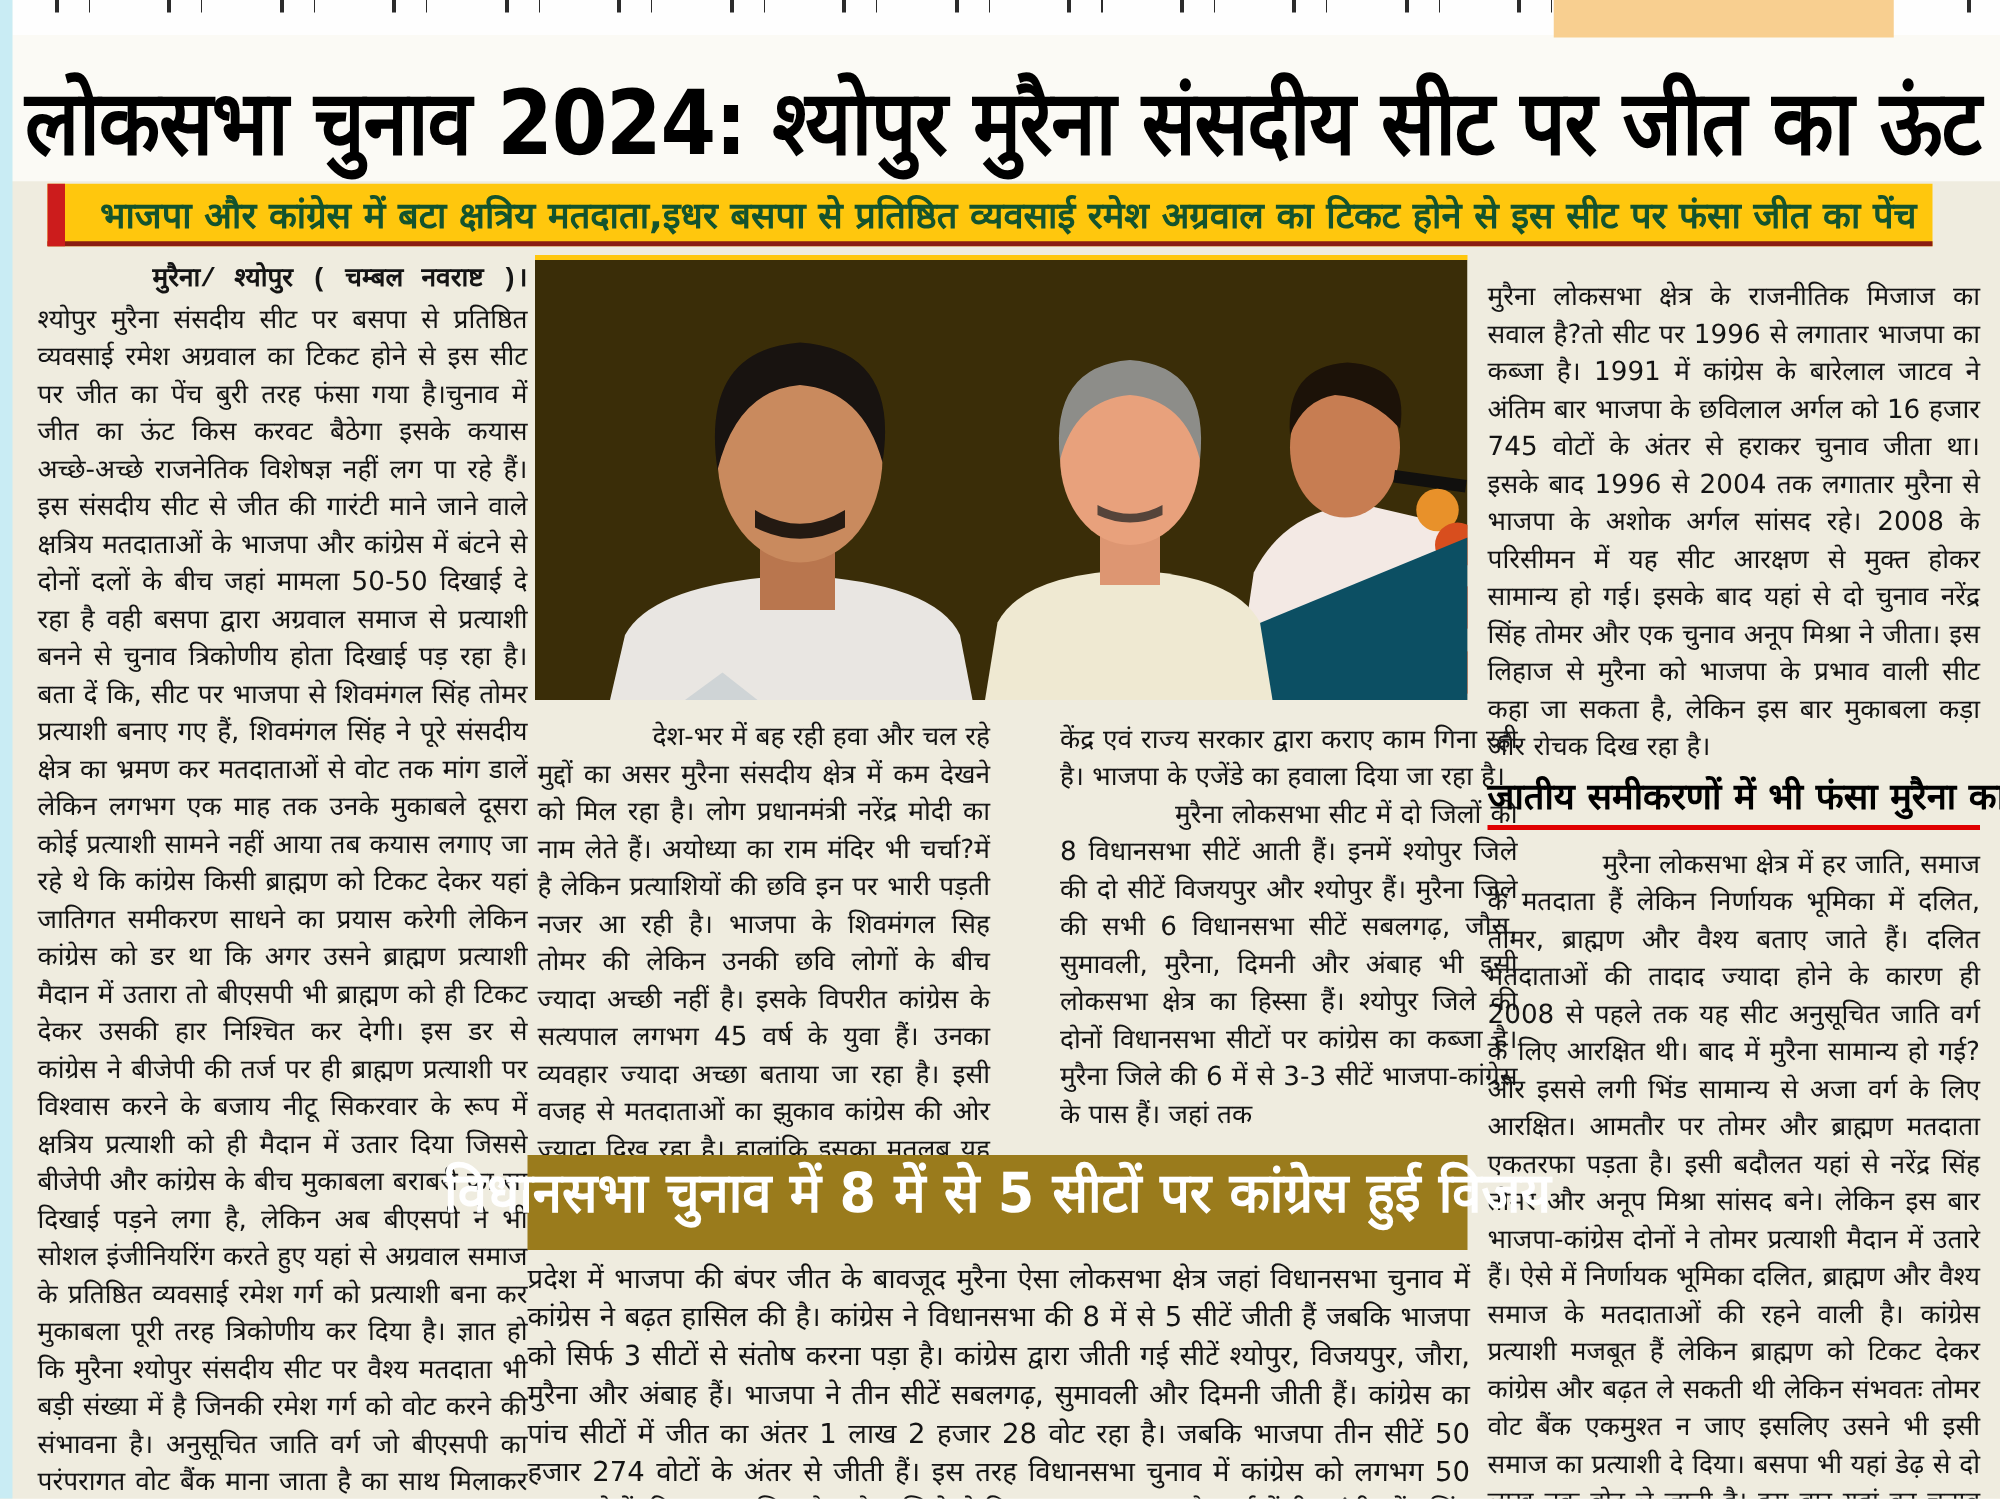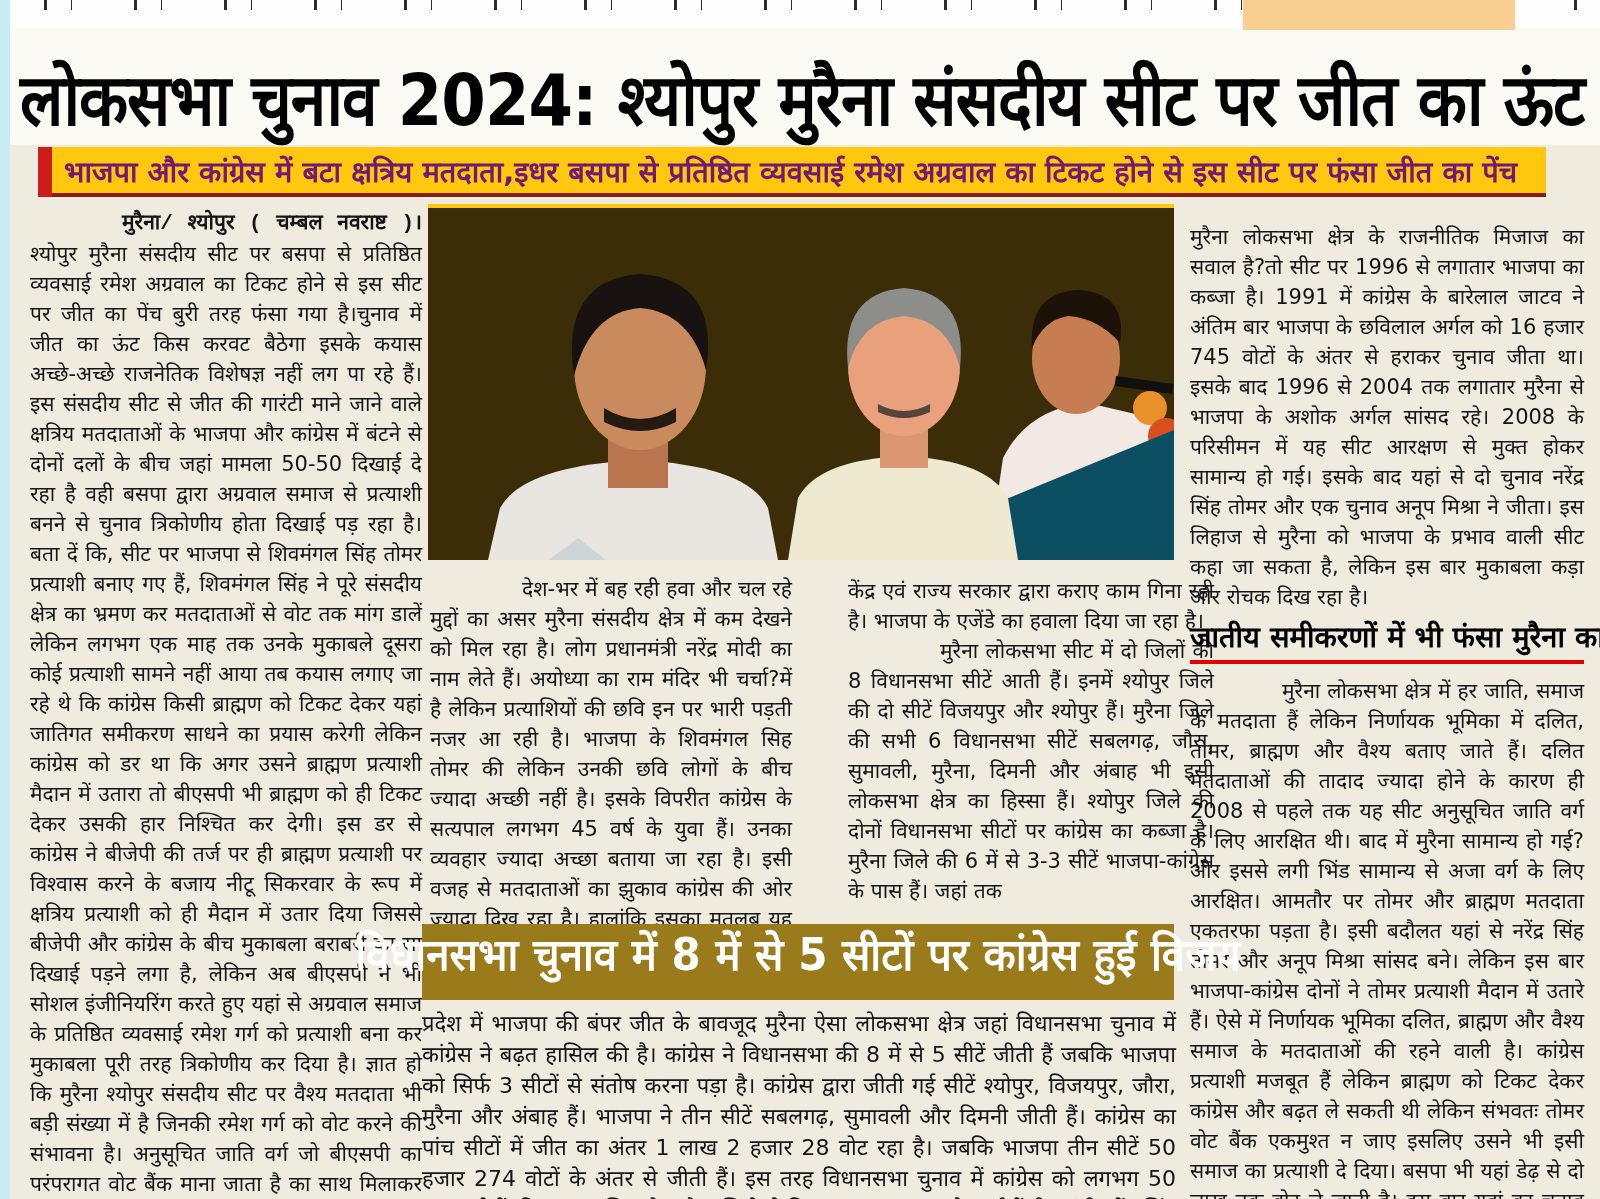--- a/index.html
+++ b/index.html
@@ -17,21 +17,21 @@
   .top-strip{position:absolute;left:10px;top:0;width:1590px;height:28px;background:#fefefe;overflow:hidden;}
   .top-strip::after{content:"";position:absolute;left:0;top:0;width:100%;height:10px;
     background:repeating-linear-gradient(90deg,transparent 0 34px,#2b2b2b 34px 37px,transparent 37px 61px,#2b2b2b 61px 62px,transparent 62px 90px);}
   .top-right-box{position:absolute;left:1243px;top:0;width:272px;height:30px;background:var(--top-right-box);}
   .headline{position:absolute;left:20px;top:44px;width:1560px;height:100px;
     font-size:64px;font-weight:900;color:#000;text-align:center;white-space:nowrap;
     letter-spacing:-1px;line-height:100px;transform:scaleY(1.12);transform-origin:top;}
   .subhead-bar{position:absolute;left:38px;top:147px;width:1508px;height:50px;
     background:var(--accent-yellow);border-bottom:4px solid var(--dark-red-rule);display:flex;align-items:center;}
   .red-bar{position:absolute;left:0;top:0;width:14px;height:50px;background:var(--accent-red);}
-  .subhead-text{flex:1;padding-left:26px;font-size:29px;font-weight:800;color:#701a75;white-space:nowrap;}
+  .subhead-text{flex:1;padding-left:42px;font-size:29px;font-weight:800;color:#14532d;white-space:nowrap;}
   .col{position:absolute;font-size:21px;line-height:30px;text-align:justify;color:var(--ink);}
   .col p{text-align:justify;}
   .indent{text-indent:92px;}
   .left-col{left:30px;top:207px;width:392px;height:985px;}
   .right-col{left:1190px;top:207px;width:394px;height:985px;margin-top:15px;}
   .mid-left{left:430px;top:574px;width:362px;height:350px;}
   .mid-right{left:808px;top:576px;width:366px;height:350px;margin-left:40px;}
   .photo{position:absolute;left:428px;top:204px;width:746px;height:356px;border-top:4px solid var(--accent-yellow);}
   .photo svg{display:block;}
   .sub-heading{font-size:29px;font-weight:900;color:#000;text-align:left;

